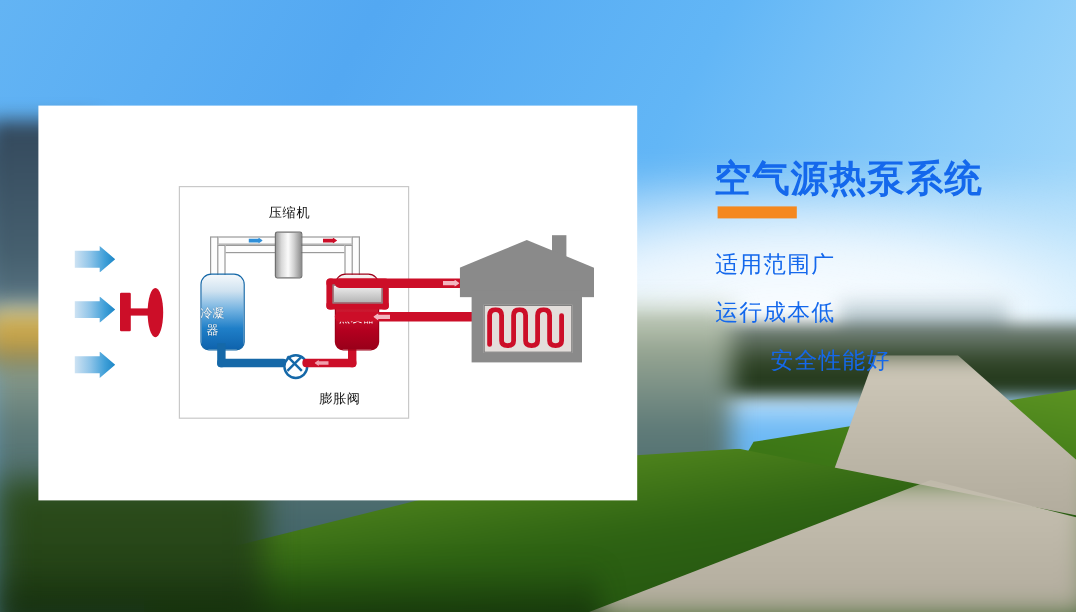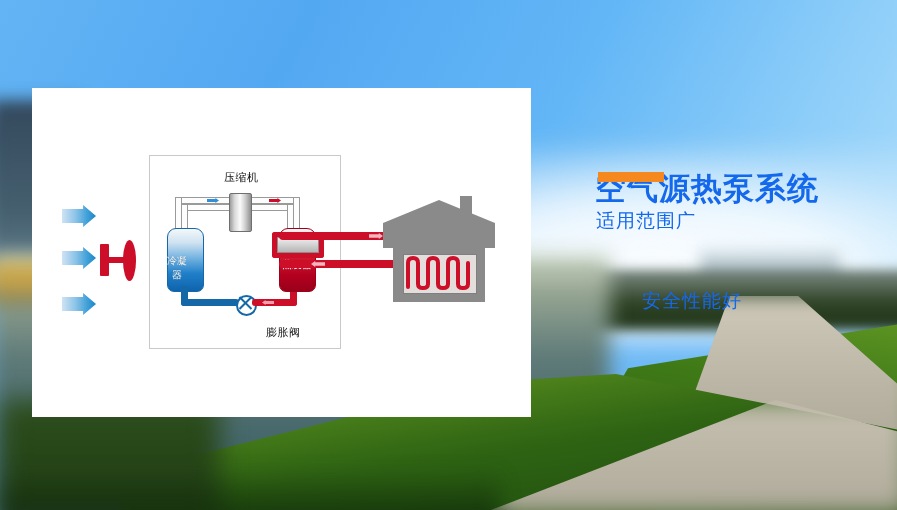--- a/index.html
+++ b/index.html
@@ -185,21 +185,21 @@
   .house-floor{
     position:absolute;left:20px;top:58px;width:72px;height:38px;
     background:#e3dedb;border:1px solid #7f7f7f;
   }
   .coil{position:absolute;left:22px;top:60px;width:68px;height:34px;}
 
   
   .title{
     position:absolute;left:595px;top:128px;
     font-size:31px;font-weight:bold;color:#1468ec;letter-spacing:1px;
-    font-family:"DejaVu Sans","Liberation Sans",sans-serif;white-space:nowrap;margin-top:40px;
+    font-family:"DejaVu Sans","Liberation Sans",sans-serif;white-space:nowrap;
   }
   .accent{
     position:absolute;left:598px;top:172px;width:66px;height:10px;background:#f5881f;
   }
   .feat{
     position:absolute;left:596px;
     font-size:19px;color:#1468ec;letter-spacing:1px;
     font-family:"DejaVu Sans","Liberation Sans",sans-serif;white-space:nowrap;
   }
   .f1{top:208px;}
@@ -291,15 +291,16 @@
     <div class="house-body"></div>
     <div class="house-floor"></div>
     <svg class="coil" viewBox="0 0 68 34">
       <path d="M3,31 L3,7 Q3,2 8,2 Q13,2 13,7 L13,28 Q13,32 18,32 Q23,32 23,28 L23,7 Q23,2 28,2 Q33,2 33,7 L33,28 Q33,32 38,32 Q43,32 43,28 L43,7 Q43,2 48,2 Q53,2 53,7 L53,28 Q53,32 58,32 Q63,32 63,28 L63,7" fill="none" stroke="#cc0e28" stroke-width="4" stroke-linecap="round"></path>
     </svg>
   </div>
 
   <div class="title">空气源热泵系统</div>
   <div class="accent"></div>
   <div class="feat f1">适用范围广</div>
+  <div class="feat f2">运行成本低</div>
   <div class="feat f3">安全性能好</div>
 
 </div>
 
 </body></html>

